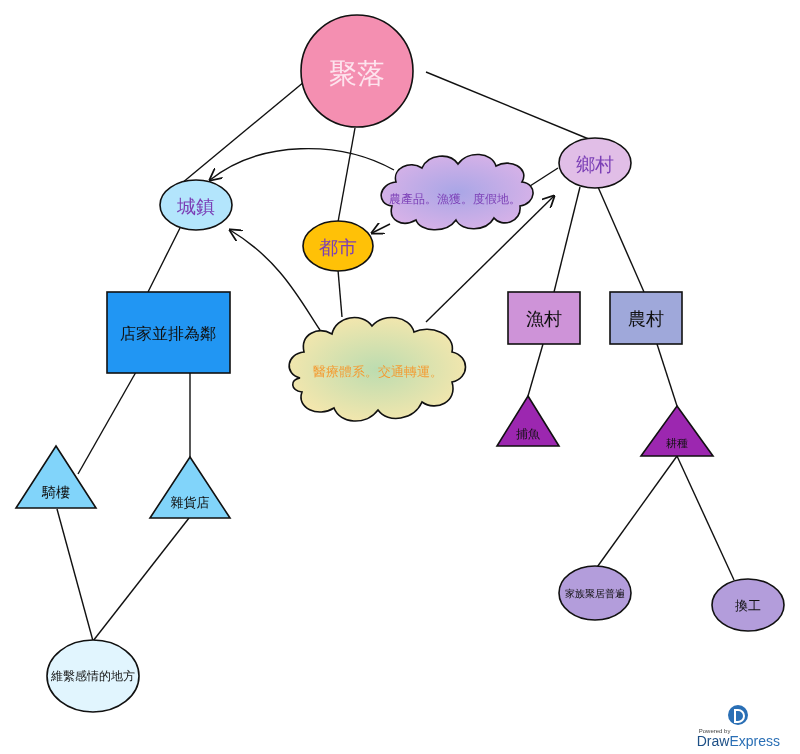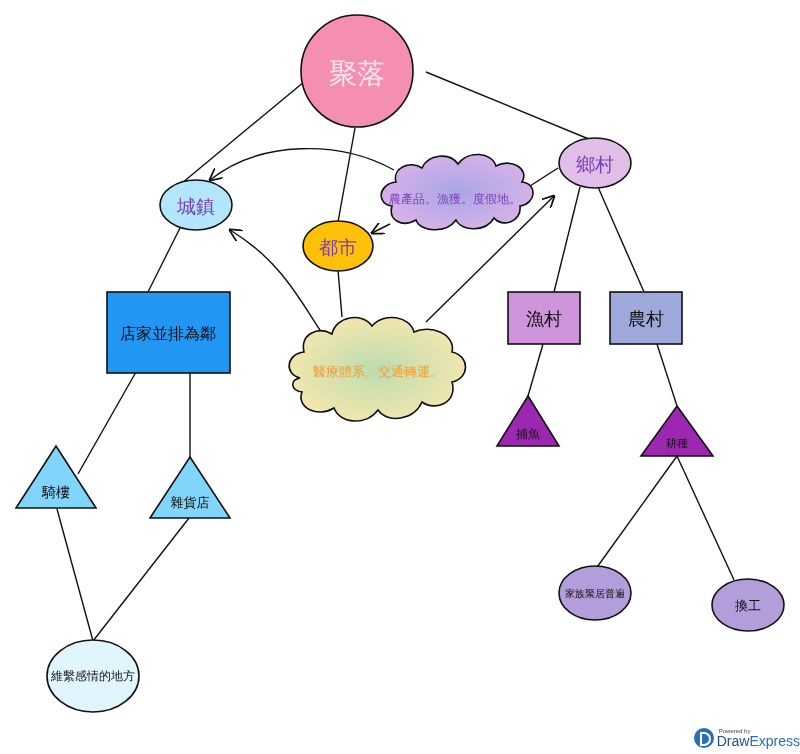--- a/index.html
+++ b/index.html
@@ -2,21 +2,21 @@
 <html><head>
 <meta charset="utf-8">
 <style>
   html, body { margin: 0; padding: 0; background: #ffffff; }
   body { width: 800px; height: 754px; position: relative; overflow: hidden;
          font-family: "DejaVu Sans", sans-serif; }
   svg#diagram { position: absolute; left: 0; top: 0; }
   .lbl { font-family: "DejaVu Sans", sans-serif; text-anchor: middle; dominant-baseline: central; }
   .edge { stroke: #111; stroke-width: 1.4; fill: none; }
   .shape { stroke: #111; stroke-width: 1.6; }
-  .watermark { position: absolute; right: 0; bottom: 6px; display: flex; align-items: center; gap: 3px; }
+  .watermark { position: absolute; right: 20px; bottom: 6px; display: flex; align-items: center; gap: 3px; flex-direction: column; }
   .wm-logo { width: 20px; height: 20px; border-radius: 50%; background: #2a6fb5; position: relative; }
   .wm-logo::after { content: ""; position: absolute; left: 6px; top: 4px; width: 7px; height: 10px;
                     border: 2px solid #fff; border-left-width: 2px; border-radius: 0 8px 8px 0; }
   .wm-text { display: flex; flex-direction: column; line-height: 1; }
   .wm-small { font-family: "Liberation Sans", sans-serif; font-size: 6px; color: #444; margin-left: 2px; }
   .wm-big { font-family: "Liberation Sans", sans-serif; font-size: 14px; color: #2a6fb5; }
   .wm-big b { color: #1d4f86; font-weight: normal; }
 </style>
 </head>
 <body>

